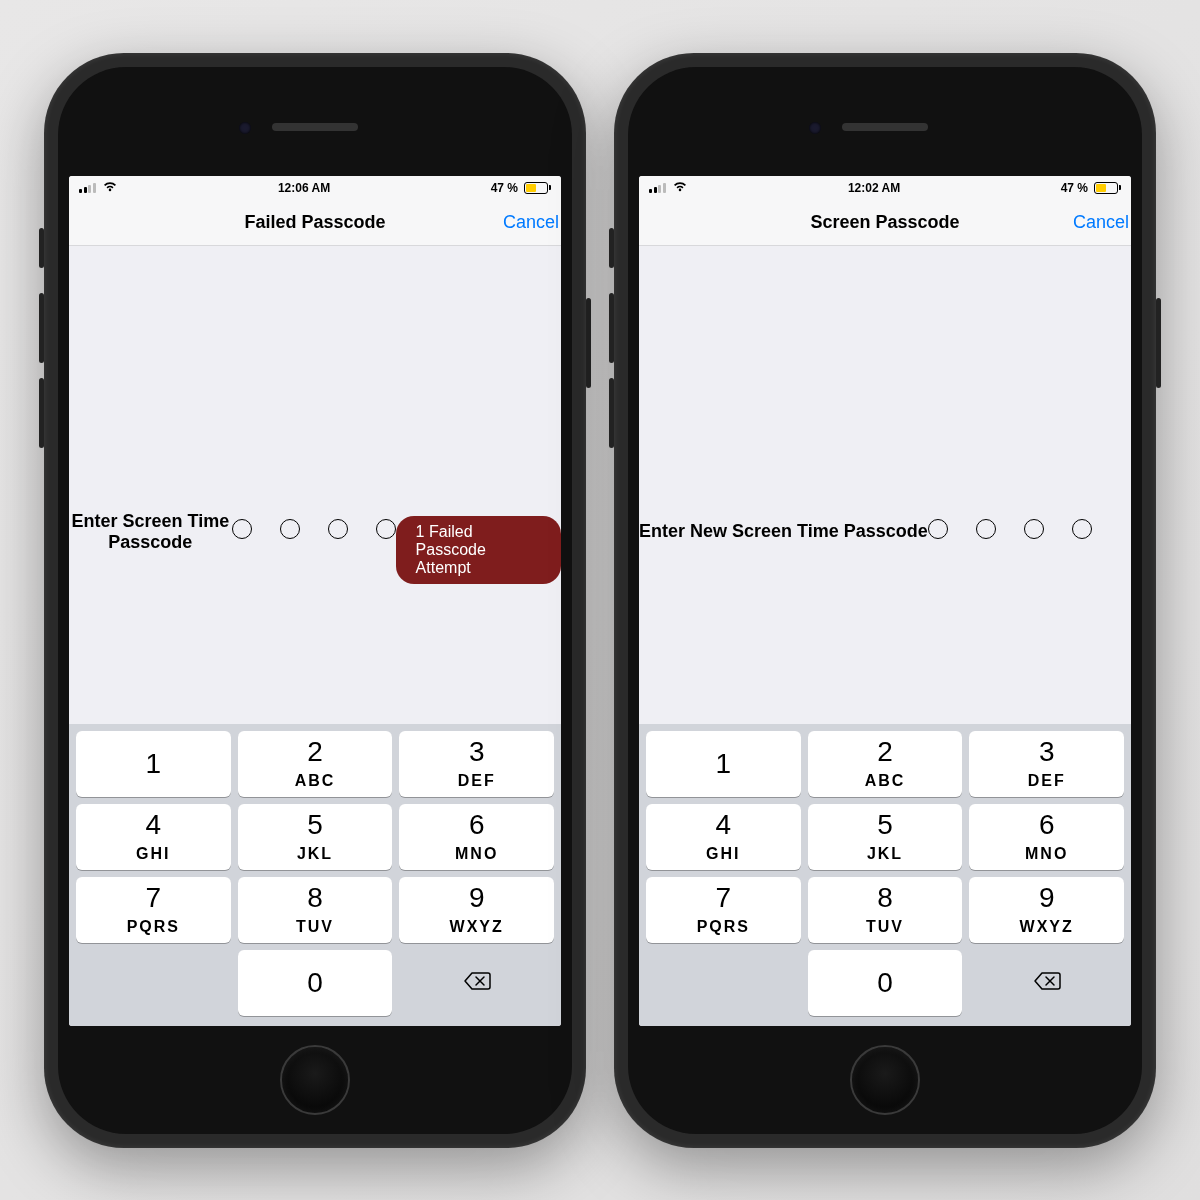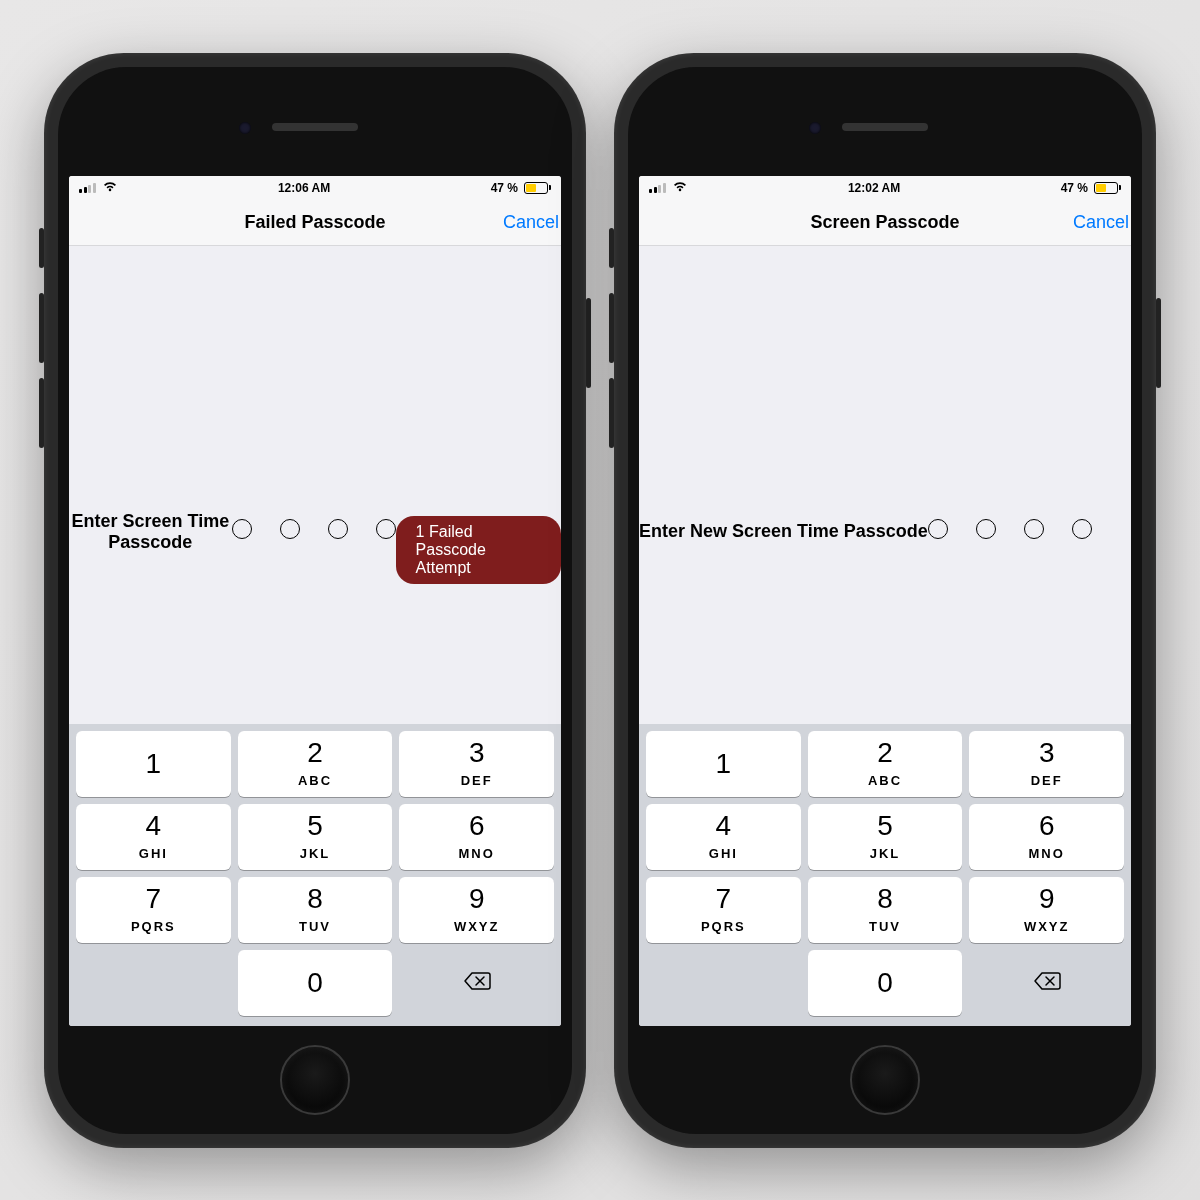--- a/index.html
+++ b/index.html
@@ -173,21 +173,21 @@
     flex:1;
     height: 66px;
     background: #fff;
     border-radius: 6px;
     box-shadow: 0 1px 0 rgba(0,0,0,.3);
     display:flex; flex-direction:column; align-items:center; justify-content:center;
     font-family: inherit;
   }
   .key.blank { background: transparent; box-shadow: none; }
   .knum { font-size: 28px; font-weight: 400; line-height:1; color:#000;}
-  .klet { font-size: 13px; font-weight: 700; letter-spacing: 2px; color:#000; margin-top:6px;}
+  .klet { font-size: 16px; font-weight: 700; letter-spacing: 2px; color:#000; margin-top:6px;}
   .del svg { width:28px; height:20px; }
 </style>
 </head>
 <body>
 
 <div class="phone">
   <div class="side-btn side-left-1"></div>
   <div class="side-btn side-left-2"></div>
   <div class="side-btn side-left-3"></div>
   <div class="side-btn side-right"></div>

